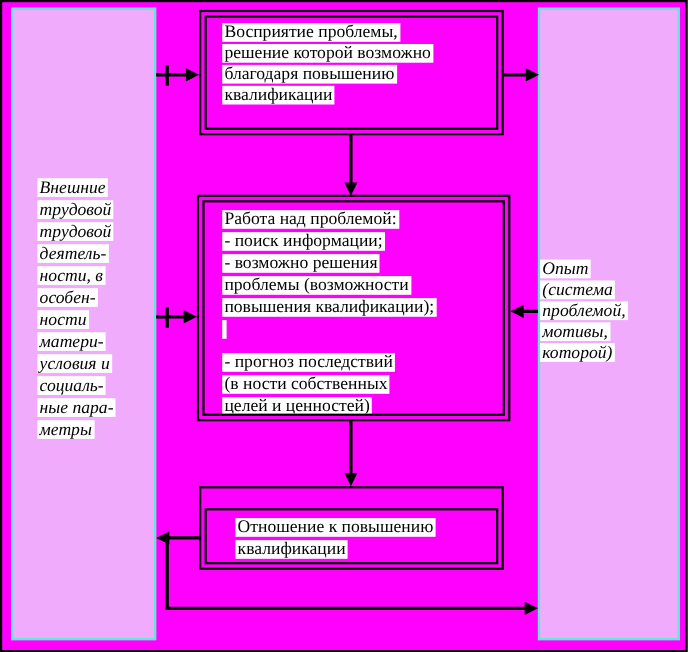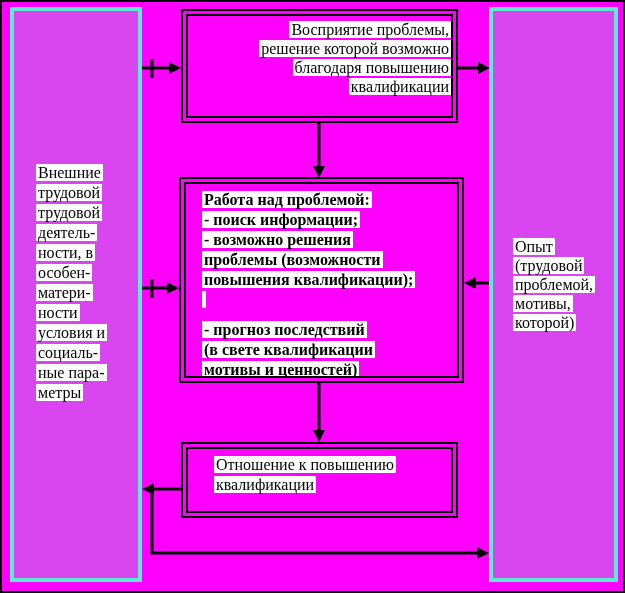--- a/index.html
+++ b/index.html
@@ -11,80 +11,81 @@
     box-sizing: border-box;
     background: #ff00ff;
     border: 2px solid #000;
     overflow: hidden;
     font-family: "Liberation Serif", "DejaVu Serif", serif;
     color: #000;
   }
   .box {
     position: absolute;
     box-sizing: border-box;
-    background: #d946ef;
-    border: 4px solid #5eead4;
+    background: #f0abfc;
+    border: 2px solid #5eead4;
+    font-style: italic;
   }
   
   .dbox { position: absolute; box-sizing: border-box; border: 2px solid #000; background: #ff00ff; }
   .dbox .inner {
     position: absolute;
     left: 3px; top: 3px; right: 3px; bottom: 3px;
     border: 2px solid #000;
     box-sizing: border-box;
     overflow: hidden;
   }
   .line { min-height: 20px; line-height: 20px; font-size: 16px; white-space: nowrap; }
   .line span { background: #ffffff; padding: 0 2px; }
   .gap { height: 30px; min-height: 30px; }
 
   .left-box  { left: 8px;   top: 5px;   width: 132px; height: 575px; }
   .left-box .textblock  { padding: 152px 0 0 22px; }
   .right-box { left: 487px; top: 5px;   width: 129px; height: 575px; }
-  .right-box .textblock { padding: 226px 0 0 20px; }
+  .right-box .textblock { padding: 226px 0 0 0; }
   .right-box .line { line-height: 19px; min-height: 19px; }
 
-  .top-box    { left: 179px; top: 7px;   width: 277px; height: 114px; text-align: right; }
+  .top-box    { left: 179px; top: 7px;   width: 277px; height: 114px; }
   .top-box .inner    { padding: 4px 0 0 14px; }
   .top-box .line { line-height: 19px; min-height: 19px; }
 
   .middle-box { left: 177px; top: 175px; width: 285px; height: 206px; }
-  .middle-box .inner { padding: 6px 13px 0 16px; font-weight: bold; }
+  .middle-box .inner { padding: 6px 13px 0 16px; }
 
   .bottom-box { left: 179px; top: 440px; width: 277px; height: 76px; }
-  .bottom-box .inner { padding: 6px 0 0 26px; }
+  .bottom-box .inner { padding: 6px 0 0 26px; margin-top: 15px; }
 
   .connectors { position: absolute; left: 0; top: 0; width: 625px; height: 593px; pointer-events: none; }
 </style>
 </head>
 <body>
 
 <div class="canvas">
 
   <div class="box left-box">
     <div class="textblock">
       <div class="line"><span>Внешние</span></div>
       <div class="line"><span>трудовой</span></div>
       <div class="line"><span>трудовой</span></div>
       <div class="line"><span>деятель-</span></div>
       <div class="line"><span>ности, в</span></div>
       <div class="line"><span>особен-</span></div>
+      <div class="line"><span>ности</span></div>
       <div class="line"><span>матери-</span></div>
-      <div class="line"><span>ности</span></div>
       <div class="line"><span>условия и</span></div>
       <div class="line"><span>социаль-</span></div>
       <div class="line"><span>ные пара-</span></div>
       <div class="line"><span>метры</span></div>
     </div>
   </div>
 
   <div class="box right-box">
     <div class="textblock">
       <div class="line"><span>Опыт</span></div>
-      <div class="line"><span>(трудовой</span></div>
+      <div class="line"><span>(система</span></div>
       <div class="line"><span>проблемой,</span></div>
       <div class="line"><span>мотивы,</span></div>
       <div class="line"><span>которой)</span></div>
     </div>
   </div>
 
   <div class="dbox top-box">
     <div class="inner">
       <div class="line"><span>Восприятие проблемы,</span></div>
       <div class="line"><span>решение которой возможно</span></div>
@@ -95,22 +96,22 @@
 
   <div class="dbox middle-box">
     <div class="inner">
       <div class="line"><span>Работа над проблемой:</span></div>
       <div class="line"><span>- поиск информации;</span></div>
       <div class="line"><span>- возможно решения</span></div>
       <div class="line"><span>проблемы (возможности</span></div>
       <div class="line"><span>повышения квалификации);</span></div>
       <div class="line gap"><span></span></div>
       <div class="line"><span>- прогноз последствий</span></div>
-      <div class="line"><span>(в свете квалификации</span></div>
-      <div class="line"><span>мотивы и ценностей)</span></div>
+      <div class="line"><span>(в ности собственных</span></div>
+      <div class="line"><span>целей и ценностей)</span></div>
     </div>
   </div>
 
   <div class="dbox bottom-box">
     <div class="inner">
       <div class="line"><span>Отношение к повышению</span></div>
       <div class="line"><span>квалификации</span></div>
     </div>
   </div>
 

